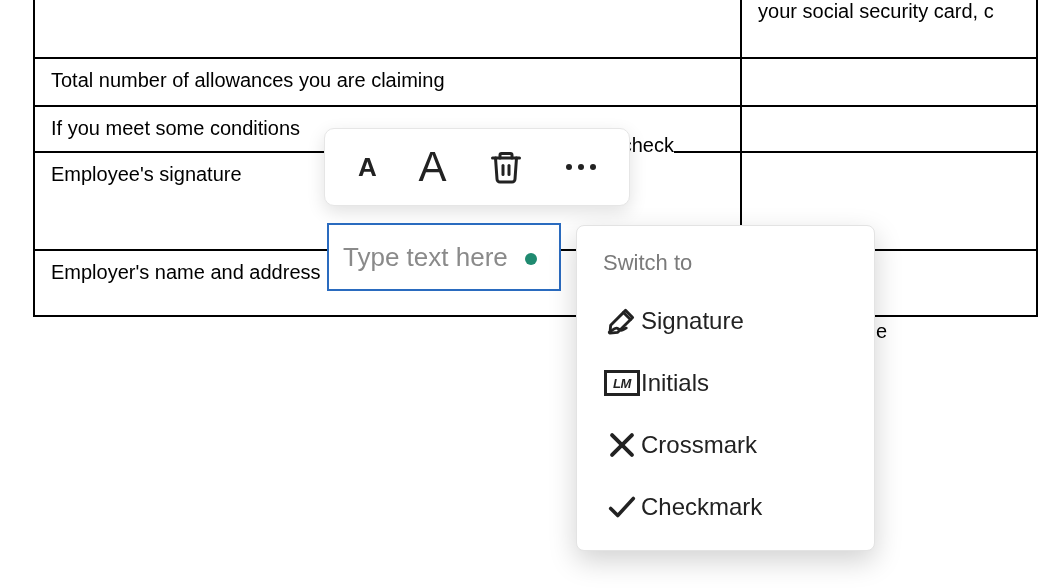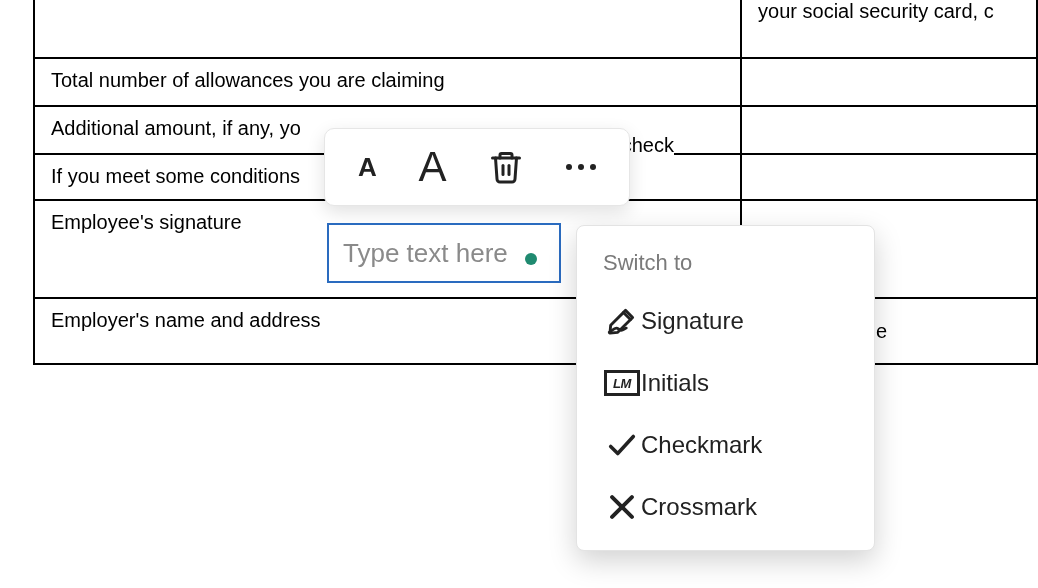--- a/index.html
+++ b/index.html
@@ -73,21 +73,21 @@
     .tb-big-a { font-size: 42px; font-weight: 500; font-family: "Segoe UI", Arial, sans-serif; }
     .tb-trash svg { width: 36px; height: 36px; }
     .tb-more { display: flex; gap: 6px; }
     .tb-more .dot { width: 6px; height: 6px; border-radius: 50%; background: #222; }
 
     .text-field {
       position: absolute;
       left: 327px;
       top: 223px;
       width: 234px;
-      height: 60px;
+      height: 68px;
       border: 2px solid #2a6bbf;
       background: #fff;
       display: flex;
       align-items: center;
       padding: 0 14px;
       z-index: 5;
     }
     .text-field input {
       border: none;
       outline: none;
@@ -154,24 +154,20 @@
 <body>
 
 <table class="form-table">
   <tbody>
       <tr class="row0">
     <td class="col0"></td>
     <td class="col1">your social security card, c</td>
   </tr>
   <tr class="row1">
     <td class="col0">Total number of allowances you are claiming</td>
-    <td class="col1"></td>
-  </tr>
-  <tr class="row2">
-    <td class="col0">Additional amount, if any, yo</td>
     <td class="col1"></td>
   </tr>
   <tr class="row3">
     <td class="col0">If you meet some conditions</td>
     <td class="col1"></td>
   </tr>
   <tr class="row4">
     <td class="col0">Employee's signature</td>
     <td class="col1 row4-col1"></td>
   </tr>
@@ -226,29 +222,29 @@
 
   <div class="cm-item">
     <div class="cm-icon">
       <div class="cm-initials-box">LM</div>
     </div>
     <span>Initials</span>
   </div>
 
   <div class="cm-item">
     <div class="cm-icon">
-      <svg viewBox="0 0 24 24" fill="none" stroke="#222" stroke-width="2.5" stroke-linecap="round" stroke-linejoin="round">
-        <polyline points="4 13 9 18 20 6"></polyline>
-      </svg>
-    </div>
-    <span>Checkmark</span>
-  </div>
-
-  <div class="cm-item">
-    <div class="cm-icon">
       <svg viewBox="0 0 24 24" fill="none" stroke="#222" stroke-width="2.8" stroke-linecap="round">
         <line x1="5" y1="5" x2="19" y2="19"></line>
         <line x1="19" y1="5" x2="5" y2="19"></line>
       </svg>
     </div>
     <span>Crossmark</span>
   </div>
+
+  <div class="cm-item">
+    <div class="cm-icon">
+      <svg viewBox="0 0 24 24" fill="none" stroke="#222" stroke-width="2.5" stroke-linecap="round" stroke-linejoin="round">
+        <polyline points="4 13 9 18 20 6"></polyline>
+      </svg>
+    </div>
+    <span>Checkmark</span>
+  </div>
 </div>
 
 </body></html>

